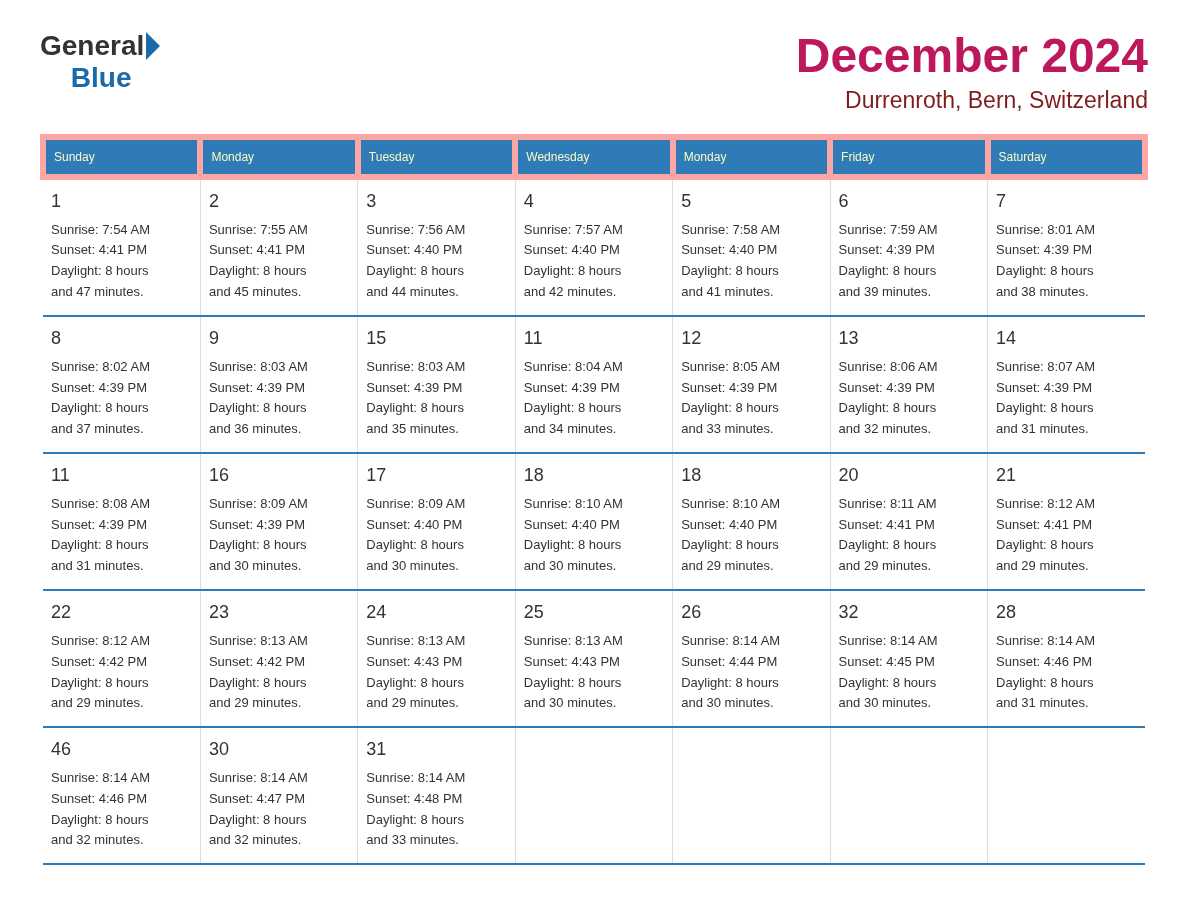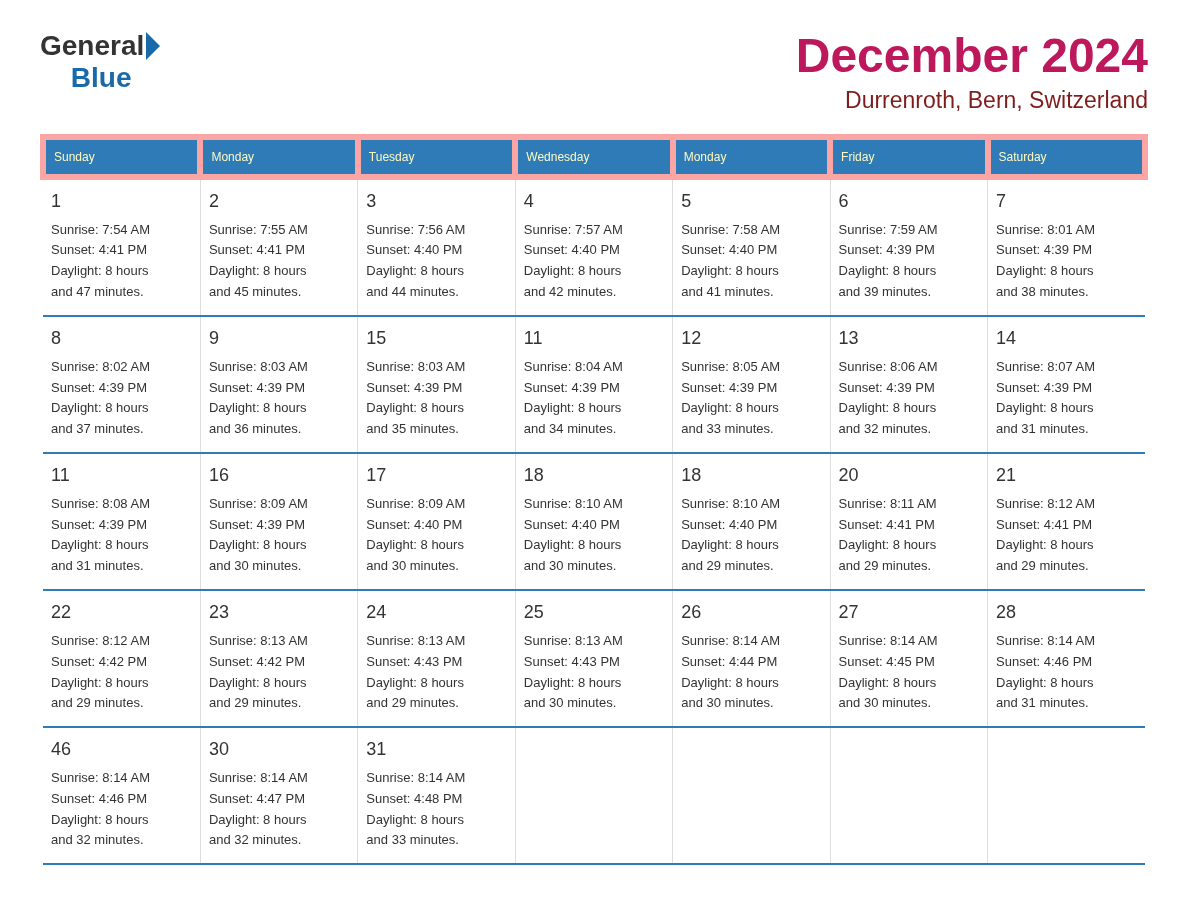--- a/index.html
+++ b/index.html
@@ -236,21 +236,21 @@
         </td>
         <td>
           <span class="day-number">25</span>
           <div class="cell-content">Sunrise: 8:13 AM<br>Sunset: 4:43 PM<br>Daylight: 8 hours<br>and 30 minutes.</div>
         </td>
         <td>
           <span class="day-number">26</span>
           <div class="cell-content">Sunrise: 8:14 AM<br>Sunset: 4:44 PM<br>Daylight: 8 hours<br>and 30 minutes.</div>
         </td>
         <td>
-          <span class="day-number">27</span>
+          <span class="day-number">32</span>
           <div class="cell-content">Sunrise: 8:14 AM<br>Sunset: 4:45 PM<br>Daylight: 8 hours<br>and 30 minutes.</div>
         </td>
         <td>
           <span class="day-number">28</span>
           <div class="cell-content">Sunrise: 8:14 AM<br>Sunset: 4:46 PM<br>Daylight: 8 hours<br>and 31 minutes.</div>
         </td>
       </tr>
       <tr>
         <td>
           <span class="day-number">46</span>

